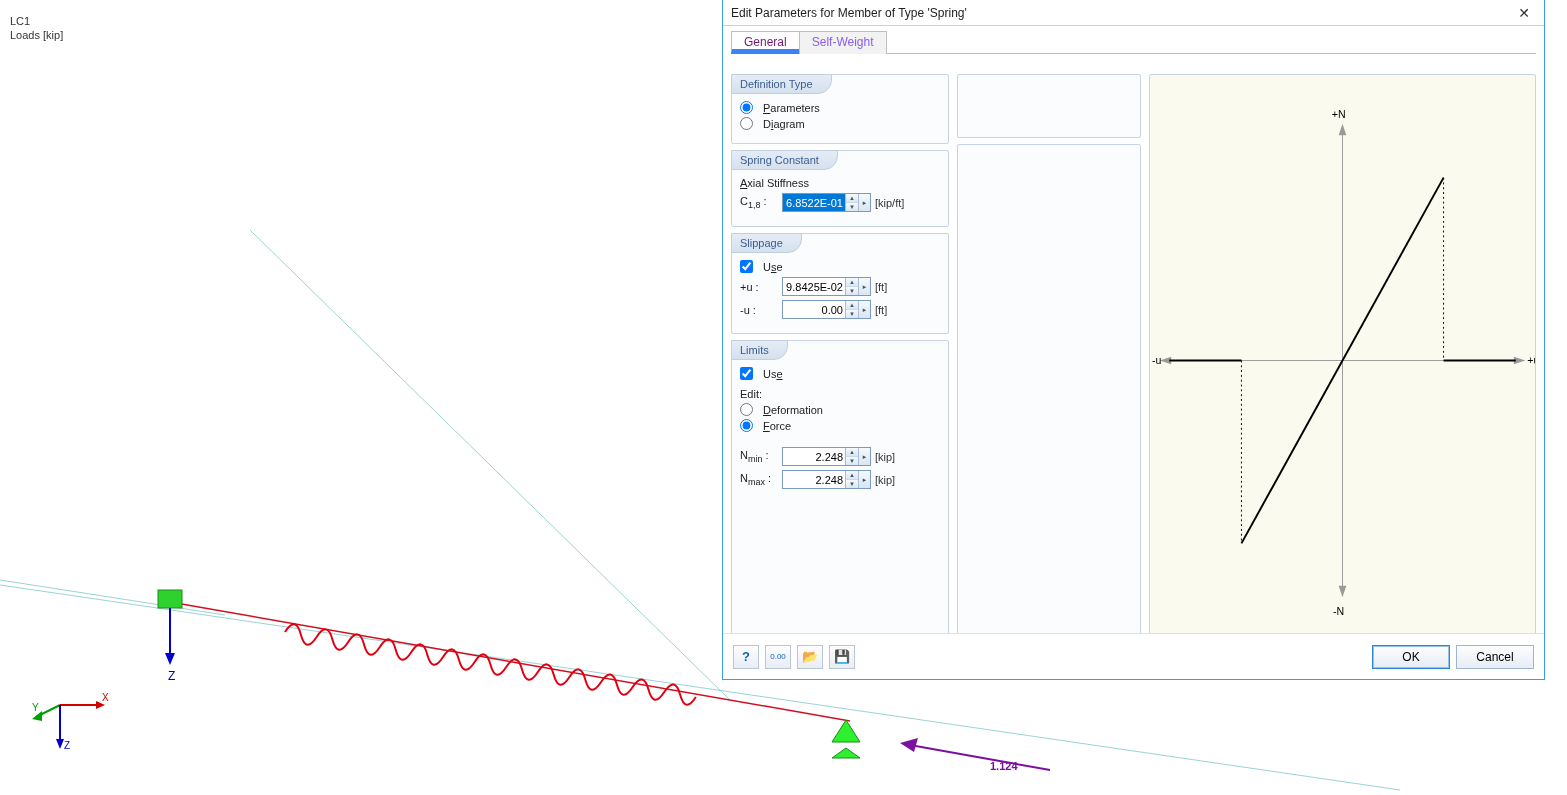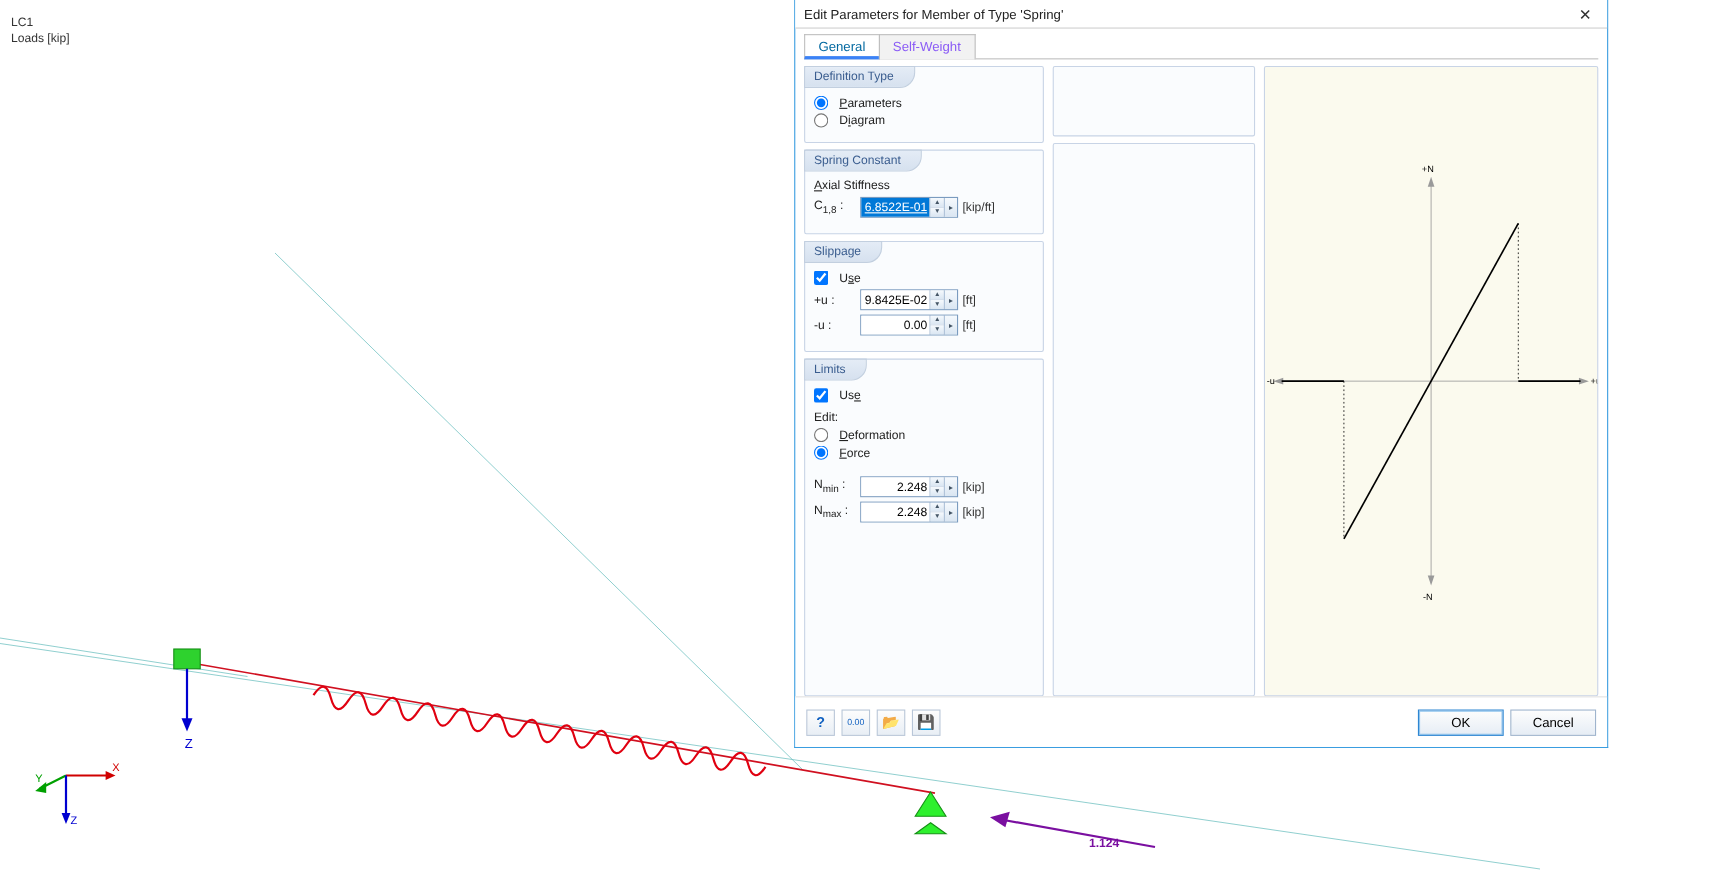--- a/index.html
+++ b/index.html
@@ -7,21 +7,21 @@
 
 
 .viewport { position: absolute; inset: 0; background: #fff; }
 .viewport-label { position: absolute; left: 10px; top: 14px; font-size: 11px; color: #333; line-height: 1.3; }
 
 .axes-gizmo { position: absolute; left: 30px; bottom: 40px; width: 80px; height: 80px; }
 
 
 .dialog {
   position: absolute; top: 0; left: 722px;
-  width: 740px; height: 680px;
+  width: 823px; height: 680px;
   background: #fff;
   border: 1px solid #3a9de0; border-top: none;
 }
 .dlg-titlebar {
   height: 26px; background: #fff; display: flex; align-items: center;
   padding-left: 8px; font-size: 12px; color: #222;
   border-bottom: 1px solid #d0d0d0;
 }
 .dlg-close {
   margin-left: auto; width: 40px; height: 26px; display: flex;
@@ -31,23 +31,23 @@
 .dlg-body { position: absolute; top: 26px; left: 0; right: 0; bottom: 46px; padding: 4px 8px 0 8px; }
 
 
 .tabstrip { display: flex; gap: 0; border-bottom: 1px solid #bfbfbf; height: 24px; }
 .tab {
   padding: 3px 12px; font-size: 12px; background: #f2f2f2;
   border: 1px solid #bfbfbf; border-bottom: none;
   margin-right: -1px; position: relative; top: 1px;
   color: #8b5cf6;
 }
-.tab.active { background: #fff; border-bottom: 3px solid #3b82f6; color: #0369a1; }
-
-.panels-row { display: flex; gap: 8px; margin-top: 6px; height: calc(100% - 30px); }
+.tab.active { background: #fff; border-bottom: 5px solid #3b82f6; color: #701a75; }
+
+.panels-row { display: flex; gap: 8px; margin-top: 20px; height: calc(100% - 30px); }
 .col-left { width: 218px; display: flex; flex-direction: column; gap: 6px; }
 .col-mid  { width: 184px; }
 .col-right{ flex: 1; }
 
 .groupbox {
   border: 1px solid #c8d4e6; border-radius: 2px;
   background: #fafcfe; padding: 8px 8px 10px 8px; position: relative;
 }
 .groupbox > .legend {
   position: absolute; top: -1px; left: -1px;
@@ -68,21 +68,21 @@
 .field-row .lbl { width: 38px; white-space: nowrap; }
 .field-row .sub { font-size: 9px; vertical-align: sub; }
 .spinbox {
   display: inline-flex; align-items: stretch; height: 19px;
   border: 1px solid #7a9bbf; background: #fff;
 }
 .spinbox input {
   border: none; outline: none; width: 62px; text-align: right;
   font-size: 11px; padding: 0 2px;
 }
-.spinbox input.selected { background: #0078d7; color: #fff; text-decoration: underline; }
+.spinbox input.selected { background: #0078d7; color: #fff; }
 .spin-btns { display: flex; flex-direction: column; border-left: 1px solid #a9bed6; }
 .spin-btns span {
   width: 12px; flex: 1; display: flex; align-items: center; justify-content: center;
   font-size: 6px; background: linear-gradient(#f5f9fd,#dae6f2); color: #456;
   border-bottom: 1px solid #cbd8e7;
 }
 .spin-btns span:last-child { border-bottom: none; }
 .spin-extra {
   width: 12px; border-left: 1px solid #a9bed6;
   display: flex; align-items: center; justify-content: center;

